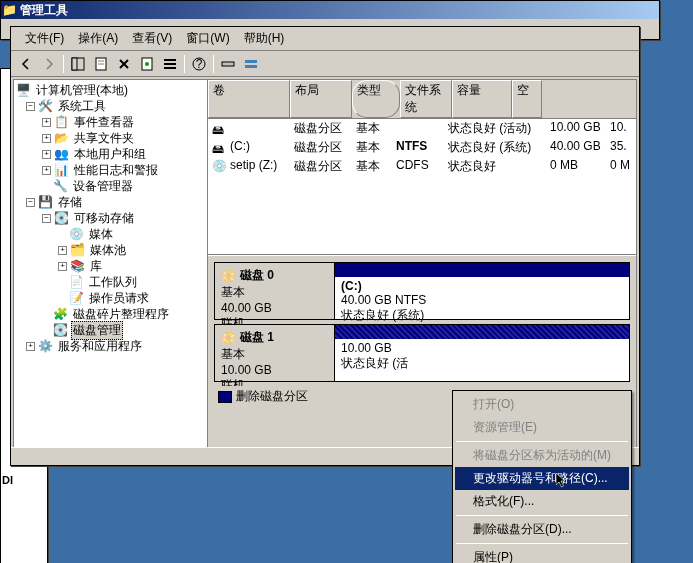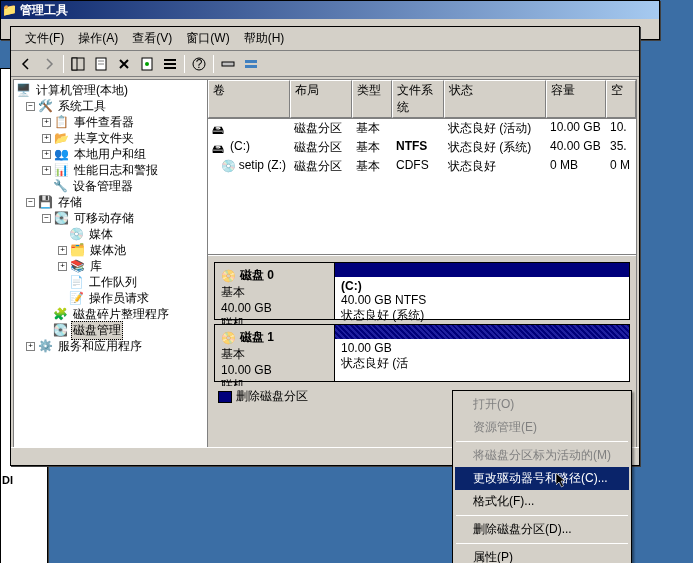--- a/index.html
+++ b/index.html
@@ -257,23 +257,22 @@
           <span class="ticon">⚙️</span>
           <span class="label">服务和应用程序</span>
         </div>
     </div>
 
     <div class="right-panel">
       <div class="list-view">
         <div class="list-header" id="list-header">
             <div class="col" style="width: 82px;">卷</div>
             <div class="col" style="width: 62px;">布局</div>
-            <div class="col" style="width: 40px;">类型</div>
+            <div class="col" style="width: 48px; border-radius: 15px;">类型</div>
             <div class="col" style="width: 52px;">文件系统</div>
-            <div class="col" style="width: 102px;">状态</div>
             <div class="col" style="width: 60px;">容量</div>
             <div class="col" style="width: 30px;">空</div>
           </div>
         <div id="list-body">
             <div class="list-row">
               <div class="cell" style="width: 82px;"><span class="rowicon">🖴</span><span></span></div>
               <div class="cell" style="width: 62px;">磁盘分区</div>
               <div class="cell" style="width: 40px;">基本</div>
               <div class="cell" style="width: 52px;"></div>
               <div class="cell" style="width: 102px;">状态良好 (活动)</div>
@@ -283,21 +282,21 @@
             <div class="list-row">
               <div class="cell" style="width: 82px;"><span class="rowicon">🖴</span><span>(C:)</span></div>
               <div class="cell" style="width: 62px;">磁盘分区</div>
               <div class="cell" style="width: 40px;">基本</div>
               <div class="cell" style="width: 52px; font-weight: bold;">NTFS</div>
               <div class="cell" style="width: 102px;">状态良好 (系统)</div>
               <div class="cell" style="width: 60px;">40.00 GB</div>
               <div class="cell" style="width: 30px;">35.</div>
             </div>
             <div class="list-row">
-              <div class="cell" style="width: 82px; text-align: right;"><span class="rowicon">💿</span><span>setip (Z:)</span></div>
+              <div class="cell" style="width: 82px;"><span class="rowicon">💿</span><span>setip (Z:)</span></div>
               <div class="cell" style="width: 62px;">磁盘分区</div>
               <div class="cell" style="width: 40px;">基本</div>
               <div class="cell" style="width: 52px;">CDFS</div>
               <div class="cell" style="width: 102px;">状态良好</div>
               <div class="cell" style="width: 60px;">0 MB</div>
               <div class="cell" style="width: 30px;">0 M</div>
             </div>
           </div>
       </div>
 

